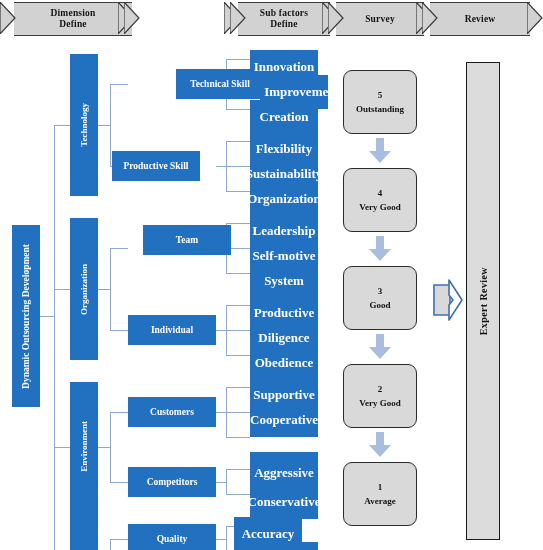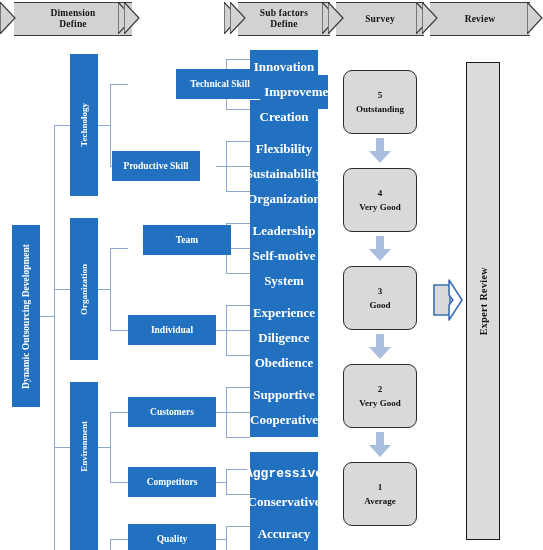--- a/index.html
+++ b/index.html
@@ -243,44 +243,44 @@
     <div class="bluebox sub-box" style="left: 250px; top: 214px;">
       <span>Leadership</span>
     </div>
     <div class="bluebox sub-box" style="left: 250px; top: 239px;">
       <span>Self-motive</span>
     </div>
     <div class="bluebox sub-box" style="left: 250px; top: 264px;">
       <span>System</span>
     </div>
     <div class="bluebox sub-box" style="left: 250px; top: 296px;">
-      <span>Experience</span>
+      <span>Productive</span>
     </div>
     <div class="bluebox sub-box" style="left: 250px; top: 321px;">
       <span>Diligence</span>
     </div>
     <div class="bluebox sub-box" style="left: 250px; top: 346px;">
       <span>Obedience</span>
     </div>
     <div class="bluebox sub-box" style="left: 250px; top: 378px;">
       <span>Supportive</span>
     </div>
     <div class="bluebox sub-box" style="left: 250px; top: 403px;">
       <span>Cooperative</span>
     </div>
     <div class="bluebox sub-box" style="left: 250px; top: 428px; margin-top: 24px;">
       <span>Responsible</span>
     </div>
-    <div class="bluebox sub-box" style="left: 250px; top: 456px; font-family: Liberation Mono, monospace;">
+    <div class="bluebox sub-box" style="left: 250px; top: 456px;">
       <span>Aggressive</span>
     </div>
     <div class="bluebox sub-box" style="left: 250px; top: 485px;">
       <span>Conservative</span>
     </div>
-    <div class="bluebox sub-box" style="left: 250px; top: 517px;">
+    <div class="bluebox sub-box" style="left: 234px; top: 517px;">
       <span>Accuracy</span>
     </div>
     <div class="bluebox sub-box" style="left: 250px; top: 542px;">
       <span>Efficiency</span>
     </div>
   </div>
 
 <div id="survey-layer">
     <div class="rate-box" style="top: 70px;">
       <div class="rate-num">5</div>

